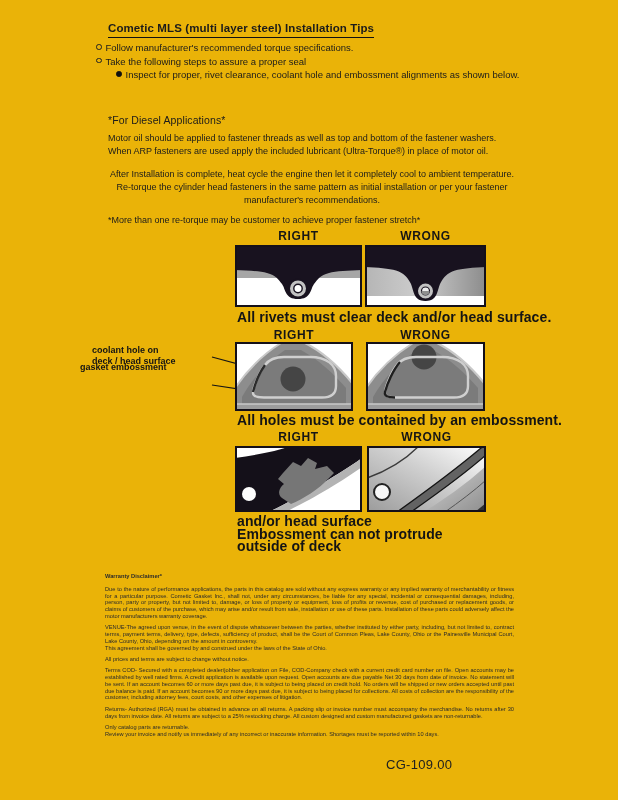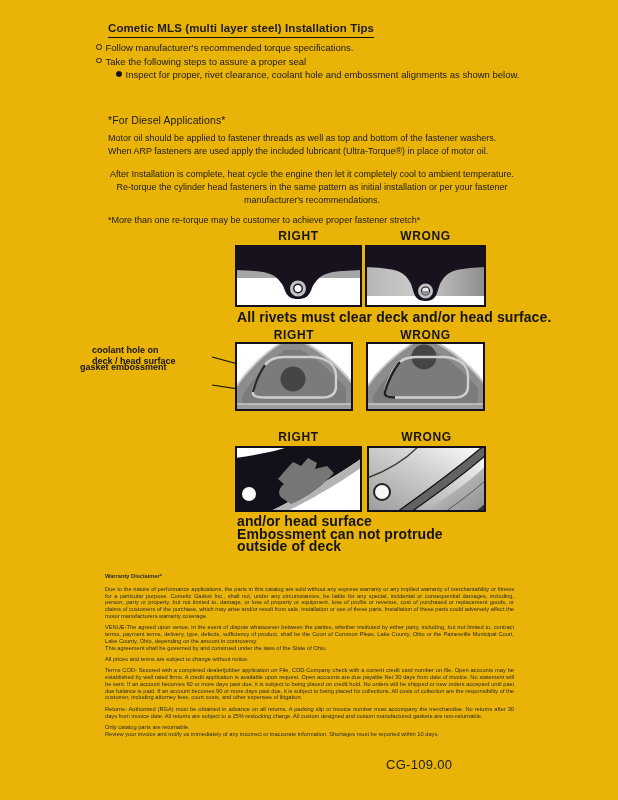--- a/index.html
+++ b/index.html
@@ -128,20 +128,21 @@
       <path d="M0,46 C13,27 28,13 47,1 L71,1 C91,11 106,26 119,42 L119,69 L0,69 Z" fill="#8d8d8d" stroke="#c9c9c9" stroke-width="2"></path>
       <path d="M7,55 C18,36 33,20 51,8 L67,8 C85,18 99,31 112,46 L112,69 L7,69 Z" fill="#7b7b7b"></path>
       <rect x="0" y="62" width="119" height="7" fill="#9c9c9c"></rect>
       <line x1="0" y1="62" x2="119" y2="62" stroke="#c9c9c9" stroke-width="1.5"></line>
       <circle cx="58" cy="15" r="12.5" fill="#454545"></circle>
       <path d="M19,51 C19,46 25,30 31,23 C35,17.5 42,15 50,15 L76,15 C93,15 102,23 102,34 L102,44 C102,52 97,55.5 88,55.5 L30,55.5 C22,55.5 19,54 19,51 Z" fill="none" stroke="#cfcfcf" stroke-width="2.4"></path>
       <path d="M34,20 C27,28 21,42 19,50 C18,54 22,55.5 29,55.5" fill="none" stroke="#1f1f1f" stroke-width="2.4"></path>
       <rect x="1" y="1" width="117" height="67" fill="none" stroke="#141019" stroke-width="2"></rect>
     </svg>
   </div>
+  <div class="abs caption" style="top:414px;left:237px;">All holes must be contained by an embossment.</div>
 
   <div class="abs dlabel" style="top:430px;left:235px;width:127px;">RIGHT</div>
   <div class="abs dlabel" style="top:430px;left:367px;width:119px;">WRONG</div>
 
   <div class="abs dbox" style="top:446px;left:235px;">
     <svg width="127" height="66" viewBox="0 0 127 66">
       <rect width="127" height="66" fill="#ffffff"></rect>
       <path d="M0,12 C22,9 42,5 56,0 L127,0 L127,12 C96,34 58,54 34,66 L0,66 Z" fill="#141019"></path>
       <path d="M34,66 C58,54 96,34 127,12 L127,21 C100,40 68,58 50,66 Z" fill="#b3b3b3"></path>
       <path d="M48,27 L58,16 L66,20 L73,12 L82,17 L80,23 L92,20 L99,27 L93,33 C84,43 68,53 56,58 L47,52 C42,48 44,42 49,38 L43,33 Z" fill="#767676"></path>

